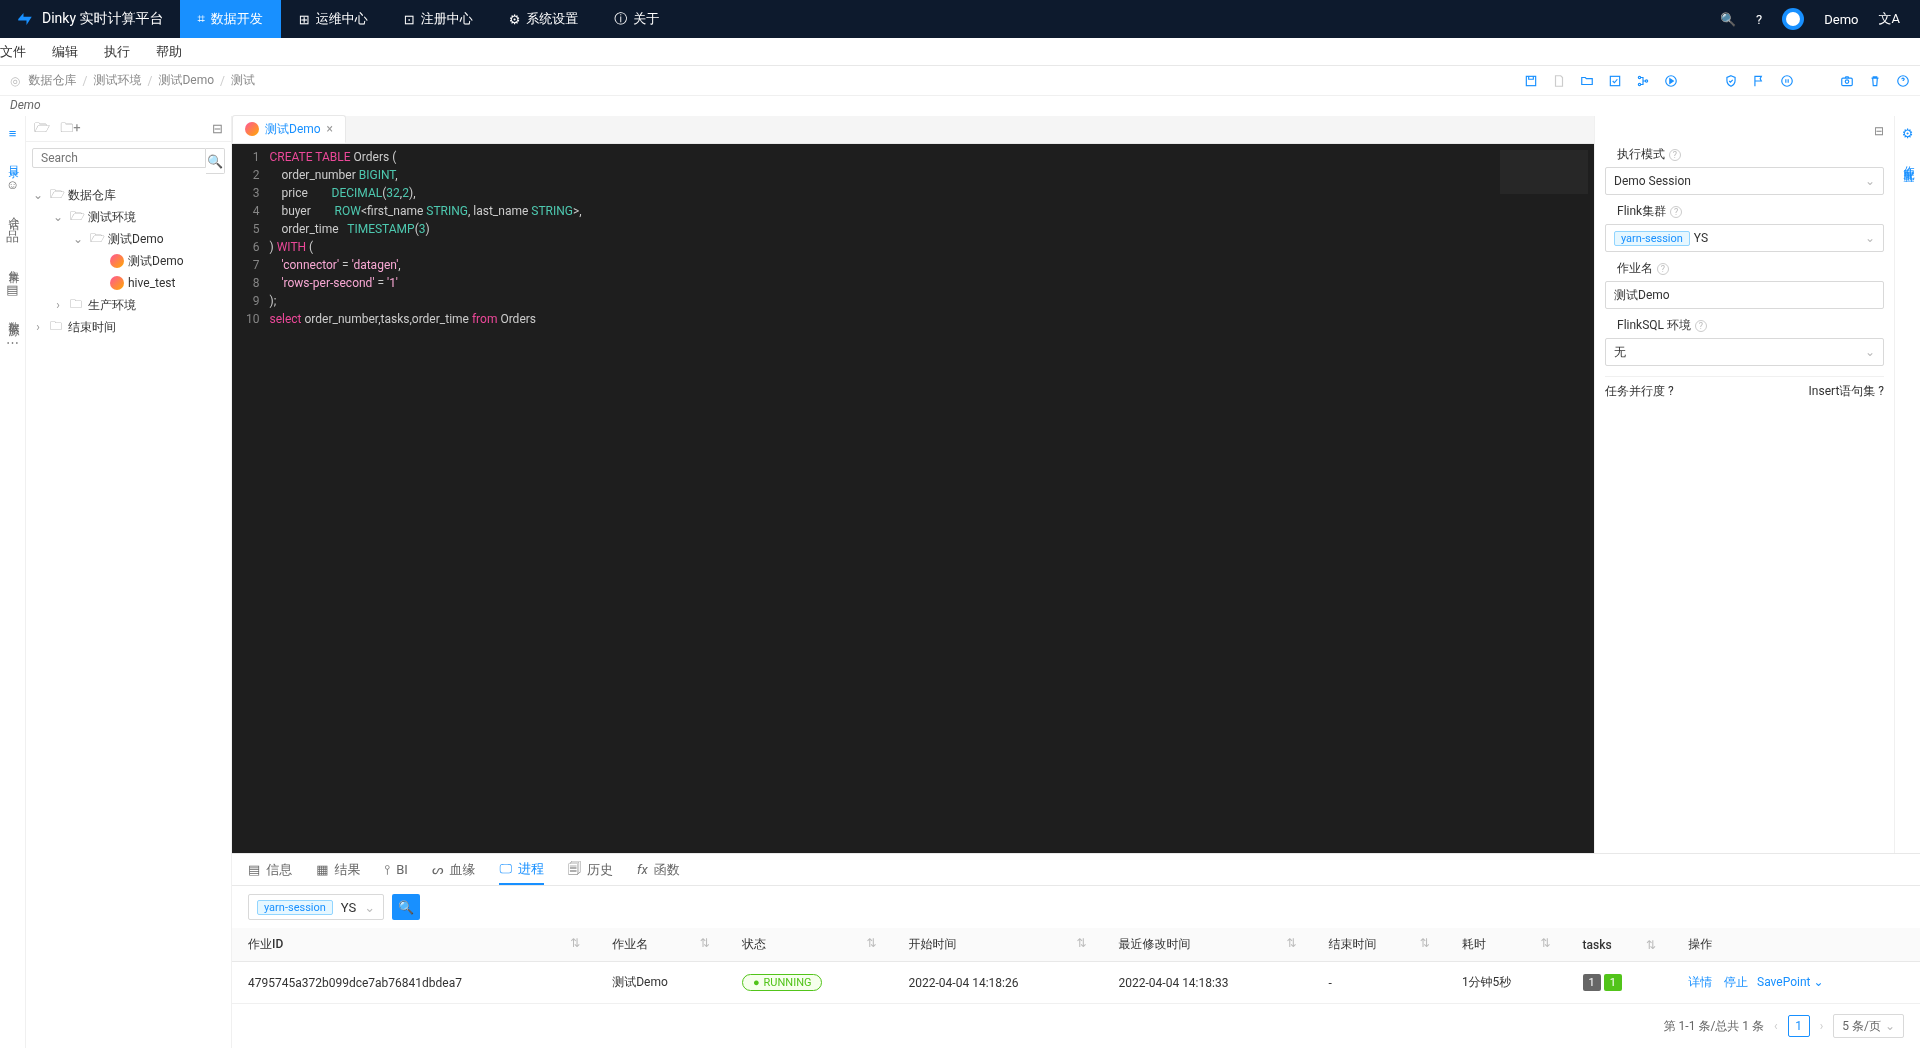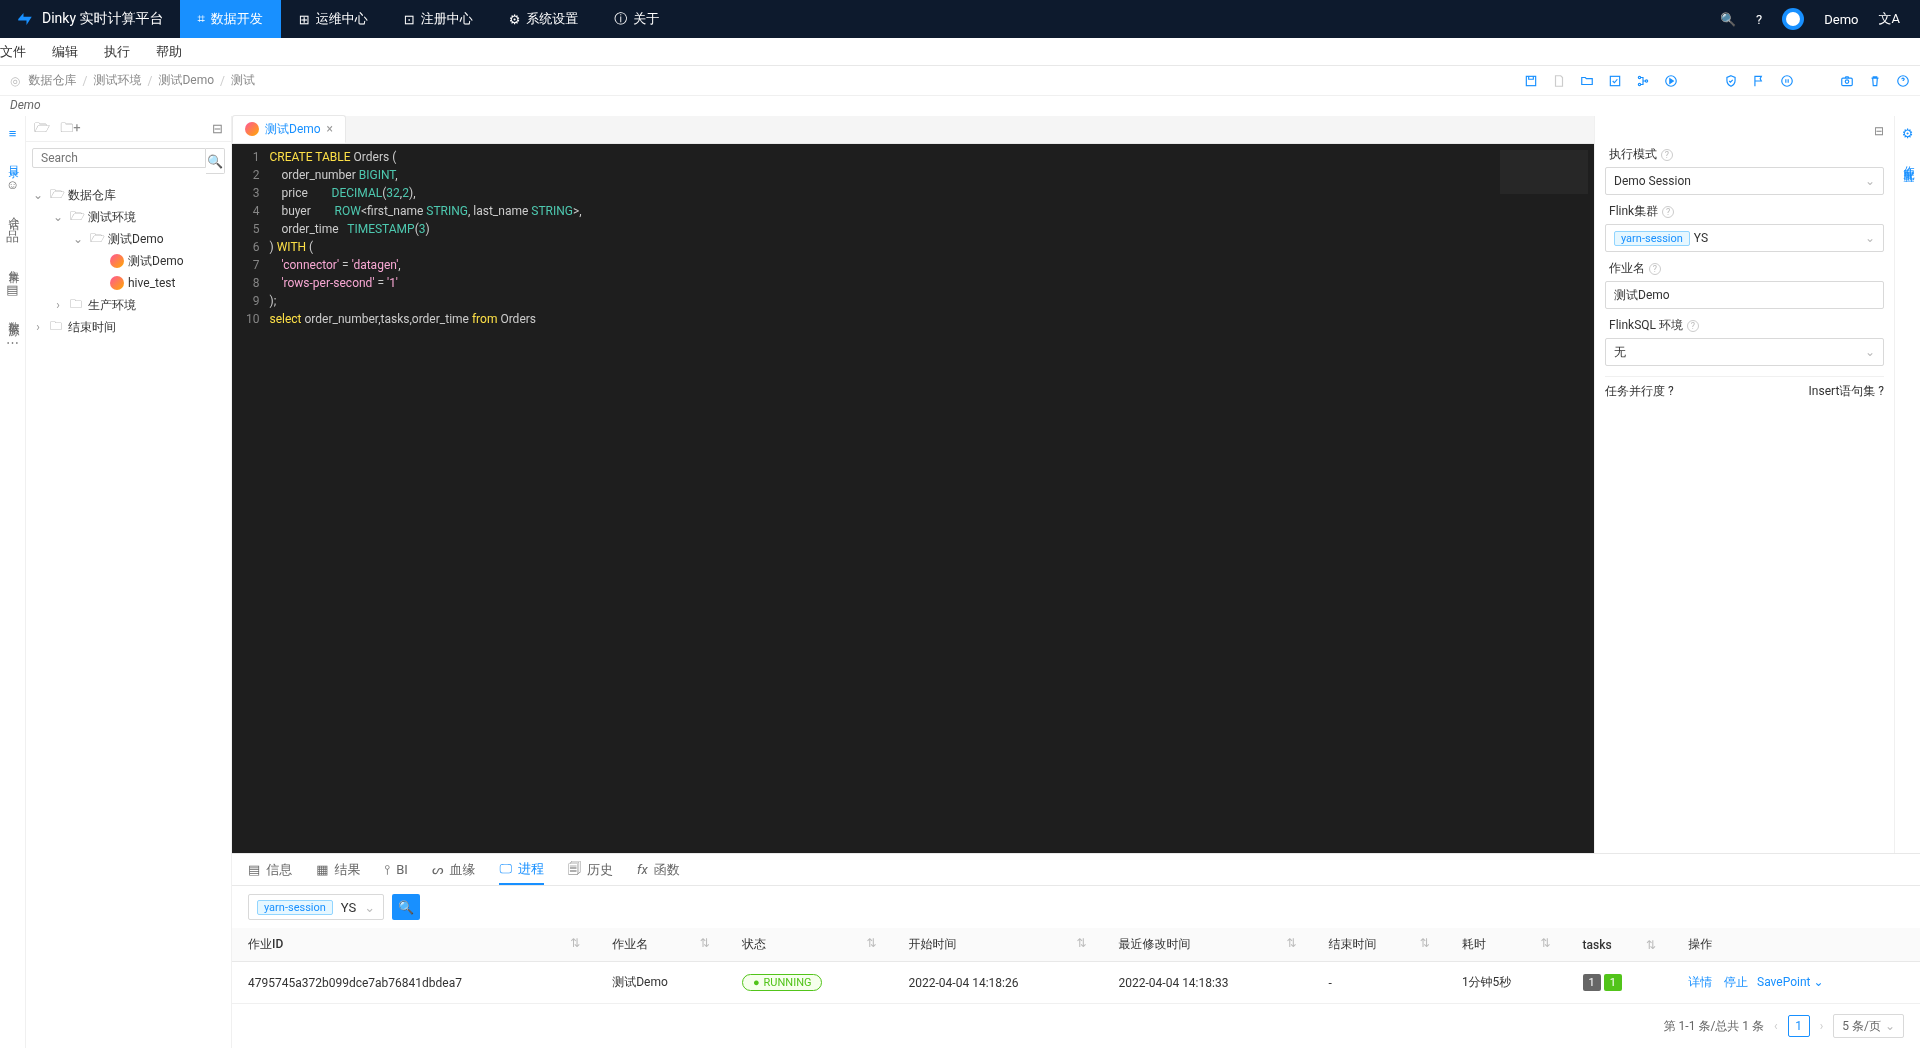--- a/index.html
+++ b/index.html
@@ -58,28 +58,28 @@
 
 .editor-area { flex: 1; display: flex; flex-direction: column; }
 .tabs { height: 28px; display: flex; align-items: flex-end; border-bottom: 1px solid #e8e8e8; background: #f5f5f5; }
 .tab { height: 28px; display: flex; align-items: center; gap: 6px; padding: 0 12px; background: #fff; border: 1px solid #e8e8e8; border-bottom: 1px solid #fff; border-radius: 3px 3px 0 0; font-size: 12px; color: #1890ff; }
 .tab .x { color: #999; cursor: pointer; }
 .tab .tab-ico { width: 14px; height: 14px; border-radius: 50%; background: linear-gradient(135deg,#f59 0%,#fa0 100%); }
 
 .code { flex: 1; background: #1e1e1e; color: #ccc; font-family: Consolas, Monaco, monospace; font-size: 12px; display: flex; overflow: hidden; position: relative; }
 .gutter { background: #1e1e1e; color: #858585; padding: 4px 10px 4px 14px; text-align: right; line-height: 18px; }
 .lines { padding: 4px 0; line-height: 18px; white-space: pre; }
-.kw { color: #fde047; }
+.kw { color: #ec4899; }
 .ty { color: #4ec9b0; }
 .str { color: #f9a8d4; }
 .minimap { position: absolute; top: 6px; right: 6px; width: 88px; height: 44px; background: #2d2d2d; opacity: .6; }
 
 .right-panel { width: 300px; border-left: 1px solid #f0f0f0; padding: 8px 10px; font-size: 12px; overflow-y: auto; }
 .rp-head { display:flex; justify-content:flex-end; margin-bottom:4px; }
-.rp-label { display: flex; align-items: center; gap: 4px; margin: 8px 4px 4px; color: #333; }
+.rp-label { display: flex; align-items: center; gap: 4px; margin: 8px 12px 4px; color: #333; }
 .rp-label .q { color: #bbb; border: 1px solid #ccc; border-radius: 50%; width: 12px; height: 12px; display: inline-flex; align-items: center; justify-content: center; font-size: 9px; }
 .rp-select, .rp-input { width: 100%; height: 28px; border: 1px solid #d9d9d9; border-radius: 2px; padding: 0 8px; display: flex; align-items: center; justify-content: space-between; color: #333; }
 .rp-select .dd { color: #bbb; }
 .rp-tag { display: inline-block; background: #e6f7ff; border: 1px solid #91d5ff; color: #1890ff; padding: 0 6px; border-radius: 2px; font-size: 11px; margin-right: 4px; }
 .rp-last { border-top: 1px solid #f0f0f0; margin-top: 10px; padding-top: 6px; display: flex; justify-content: space-between; }
 
 .right-rail { width: 26px; border-left: 1px solid #f0f0f0; display: flex; flex-direction: column; align-items: center; padding-top: 10px; gap: 16px; }
 .right-rail .rail-item { writing-mode: vertical-rl; text-orientation: upright; font-size: 11px; color: #1890ff; cursor: pointer; letter-spacing: 2px; }
 
 

